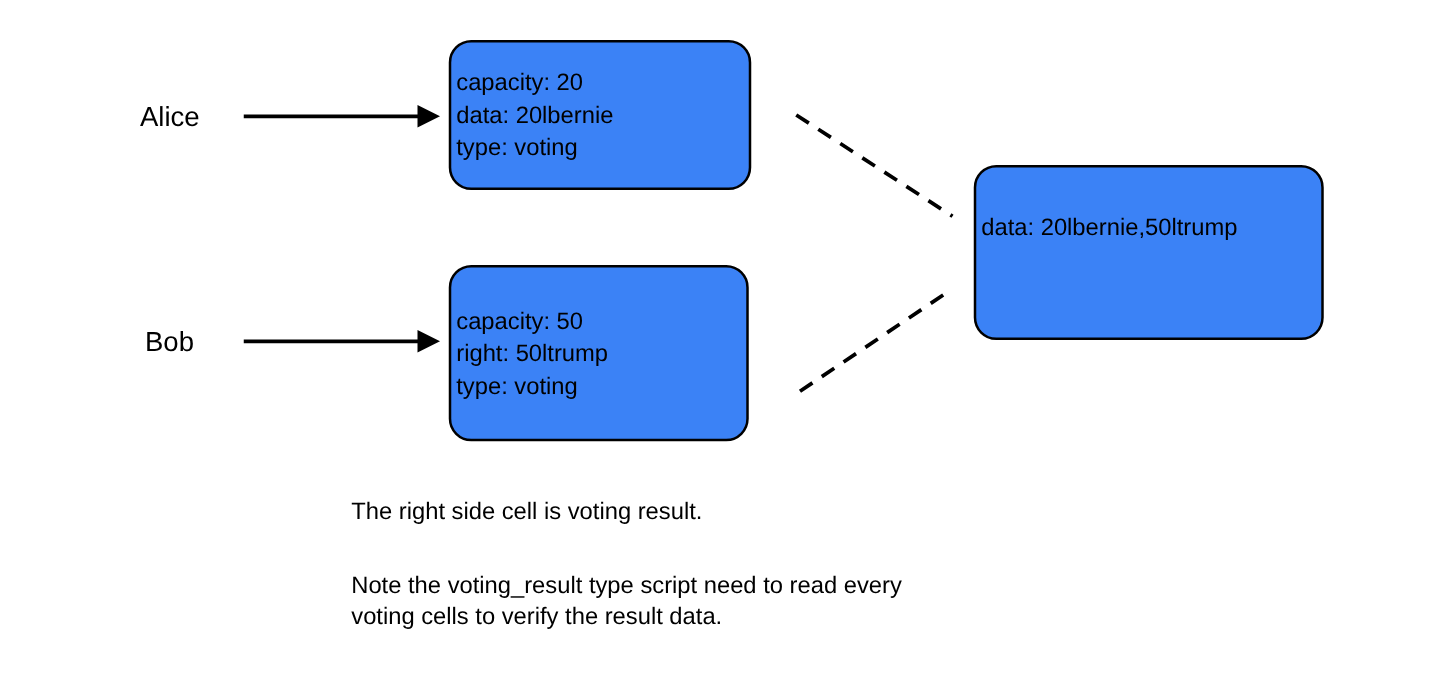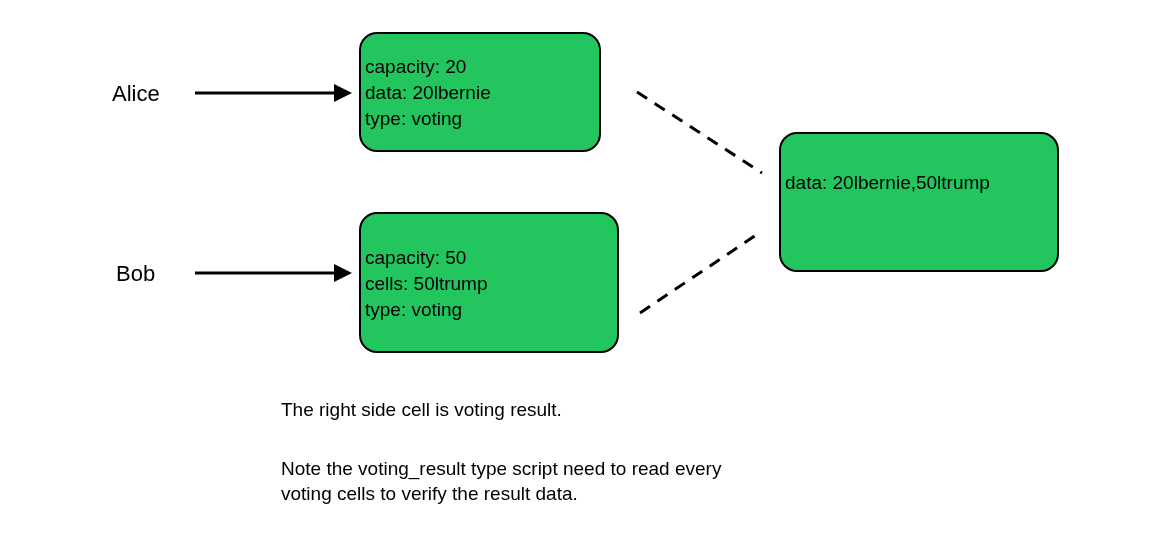--- a/index.html
+++ b/index.html
@@ -46,33 +46,33 @@
     height: 552px;
     overflow: visible;
   }
 
   
   .cell {
     position: absolute;
     box-sizing: border-box;
     border: 2px solid #000000;
     border-radius: 18px;
-    background: #22c55e;
+    background: #3b82f6;
   }
   .cell-text {
     position: absolute;
     left: 4px;
     font-size: 19px;
     line-height: 26px;
     white-space: nowrap;
     color: #000000;
   }
   #cell-alice  { left: 359px; top: 32px;  width: 242px; height: 120px; }
   #cell-alice  .cell-text { top: 20px; }
-  #cell-bob    { left: 359px; top: 212px; width: 260px; height: 141px; }
+  #cell-bob    { left: 359px; top: 212px; width: 240px; height: 141px; }
   #cell-bob    .cell-text { top: 31px; }
   #cell-result { left: 779px; top: 132px; width: 280px; height: 140px; }
   #cell-result .cell-text { top: 36px; }
 
   
   .caption {
     position: absolute;
     left: 281px;
     font-size: 19px;
     line-height: 25px;
@@ -110,21 +110,21 @@
     <div class="cell-text">
       <div>capacity: 20</div>
       <div>data: 20lbernie</div>
       <div>type: voting</div>
     </div>
   </div>
 
   <div class="cell" id="cell-bob">
     <div class="cell-text">
       <div>capacity: 50</div>
-      <div>cells: 50ltrump</div>
+      <div>right: 50ltrump</div>
       <div>type: voting</div>
     </div>
   </div>
 
   <div class="cell" id="cell-result">
     <div class="cell-text">
       <div>data: 20lbernie,50ltrump</div>
     </div>
   </div>
 

